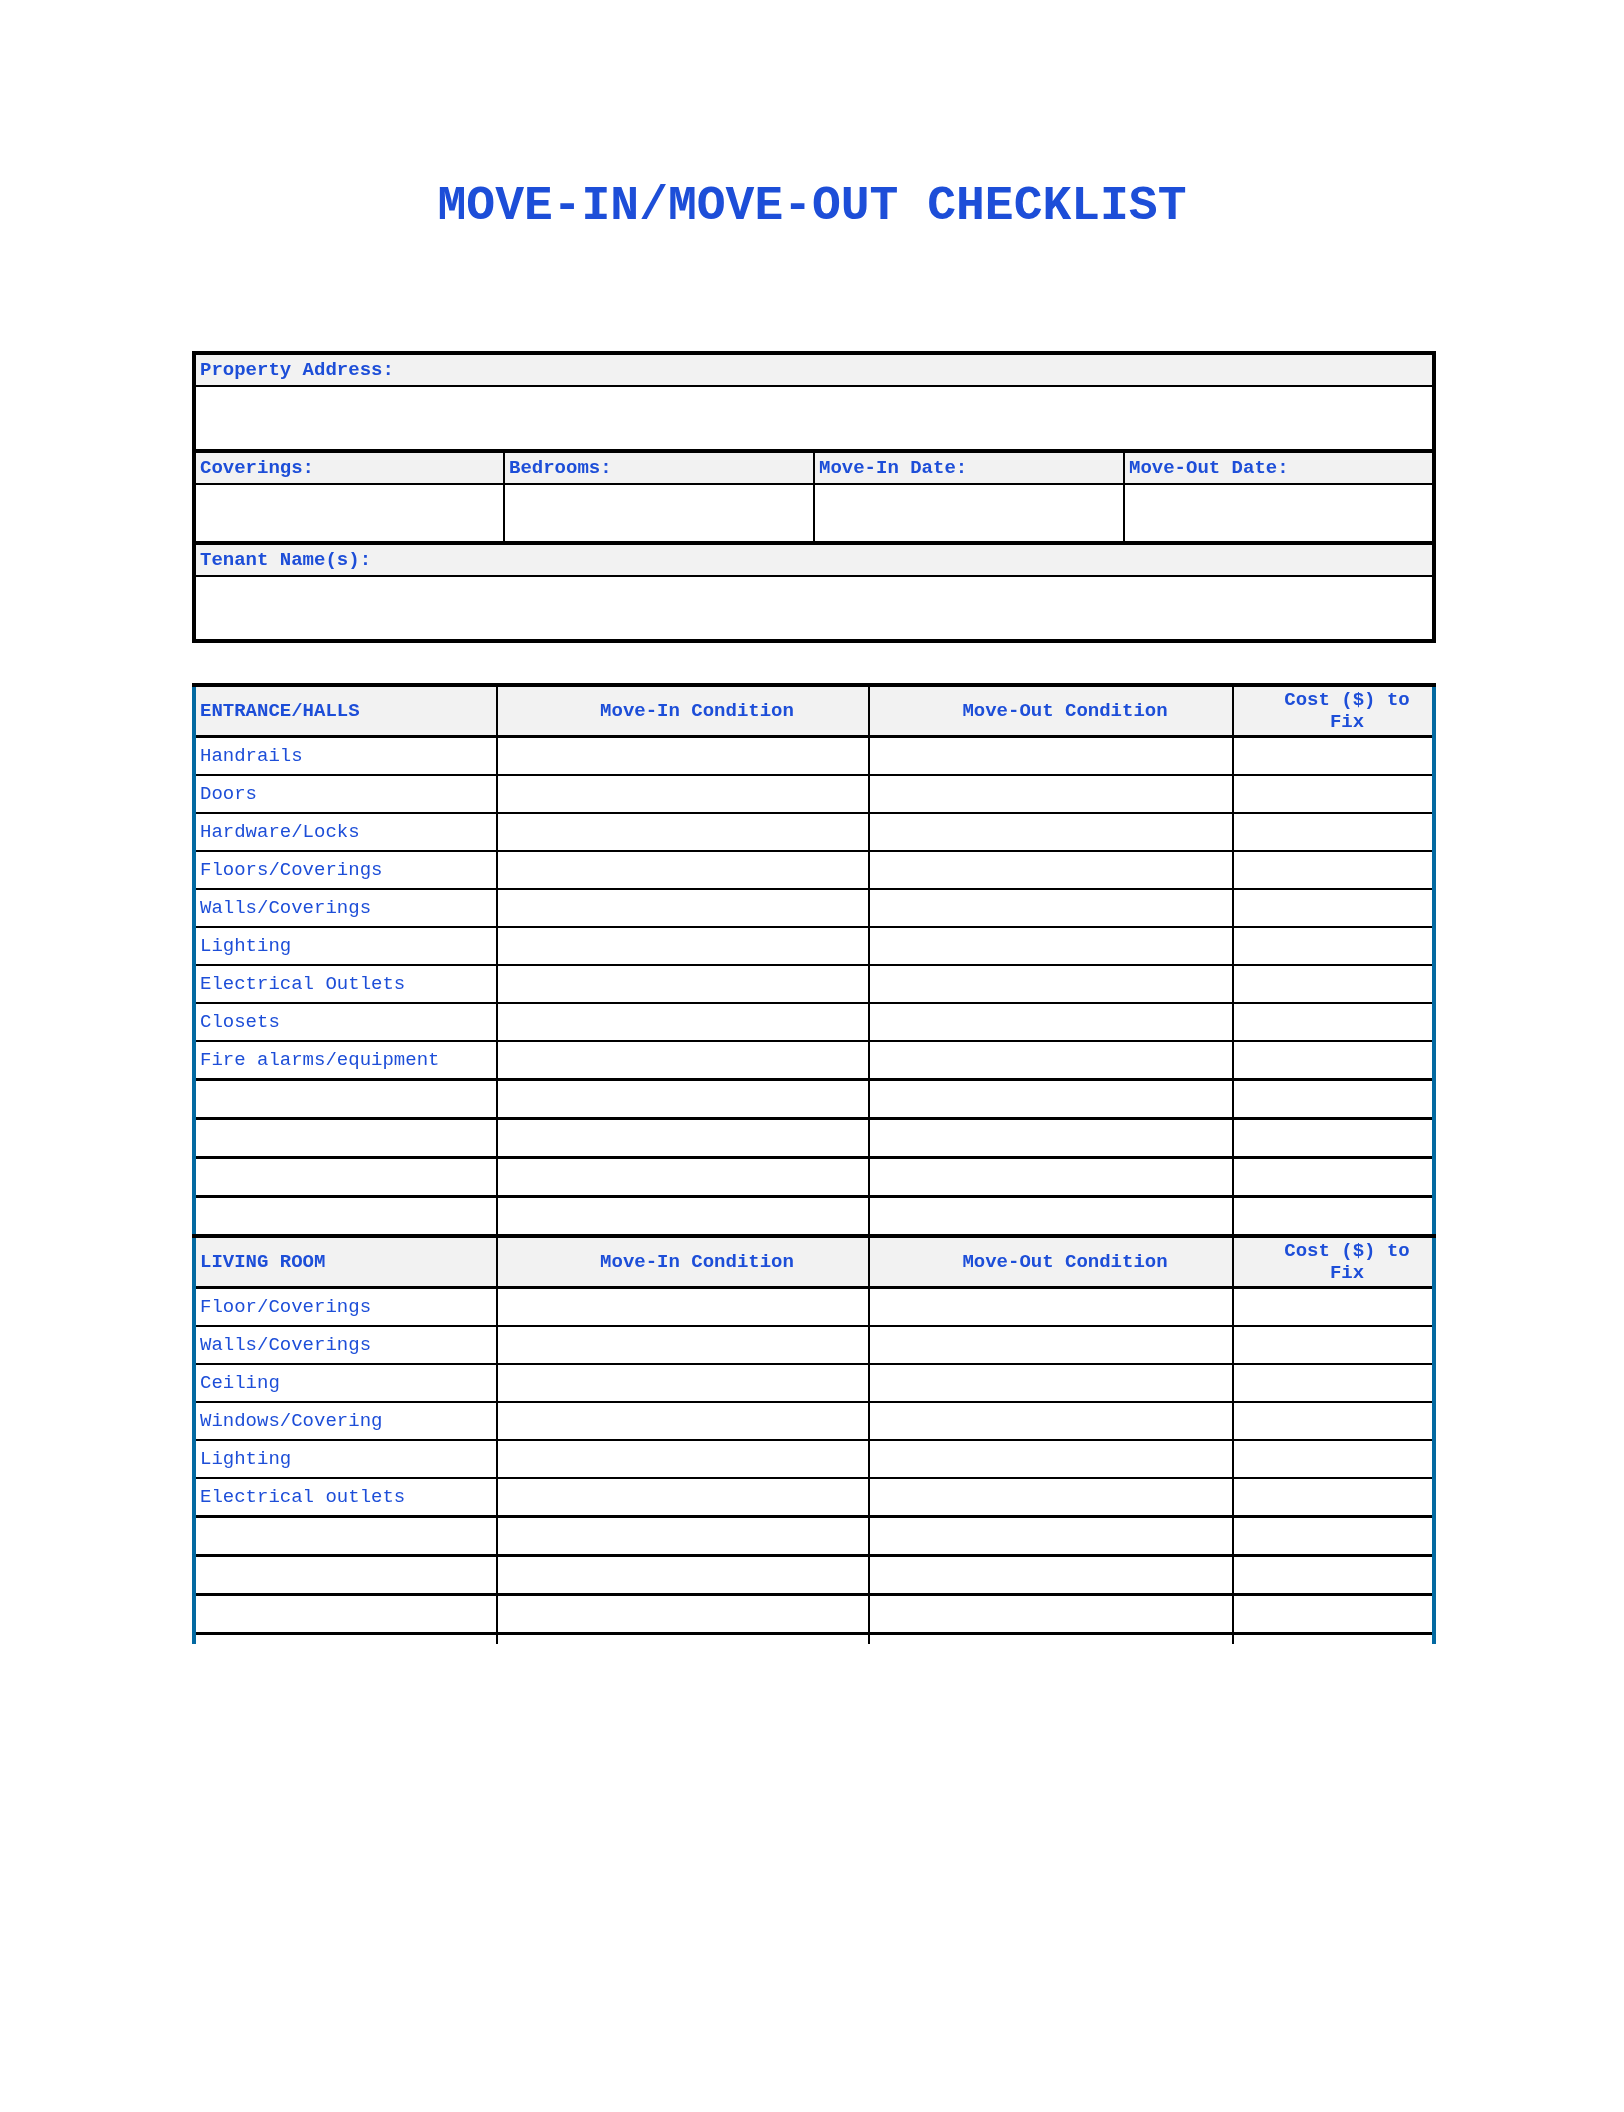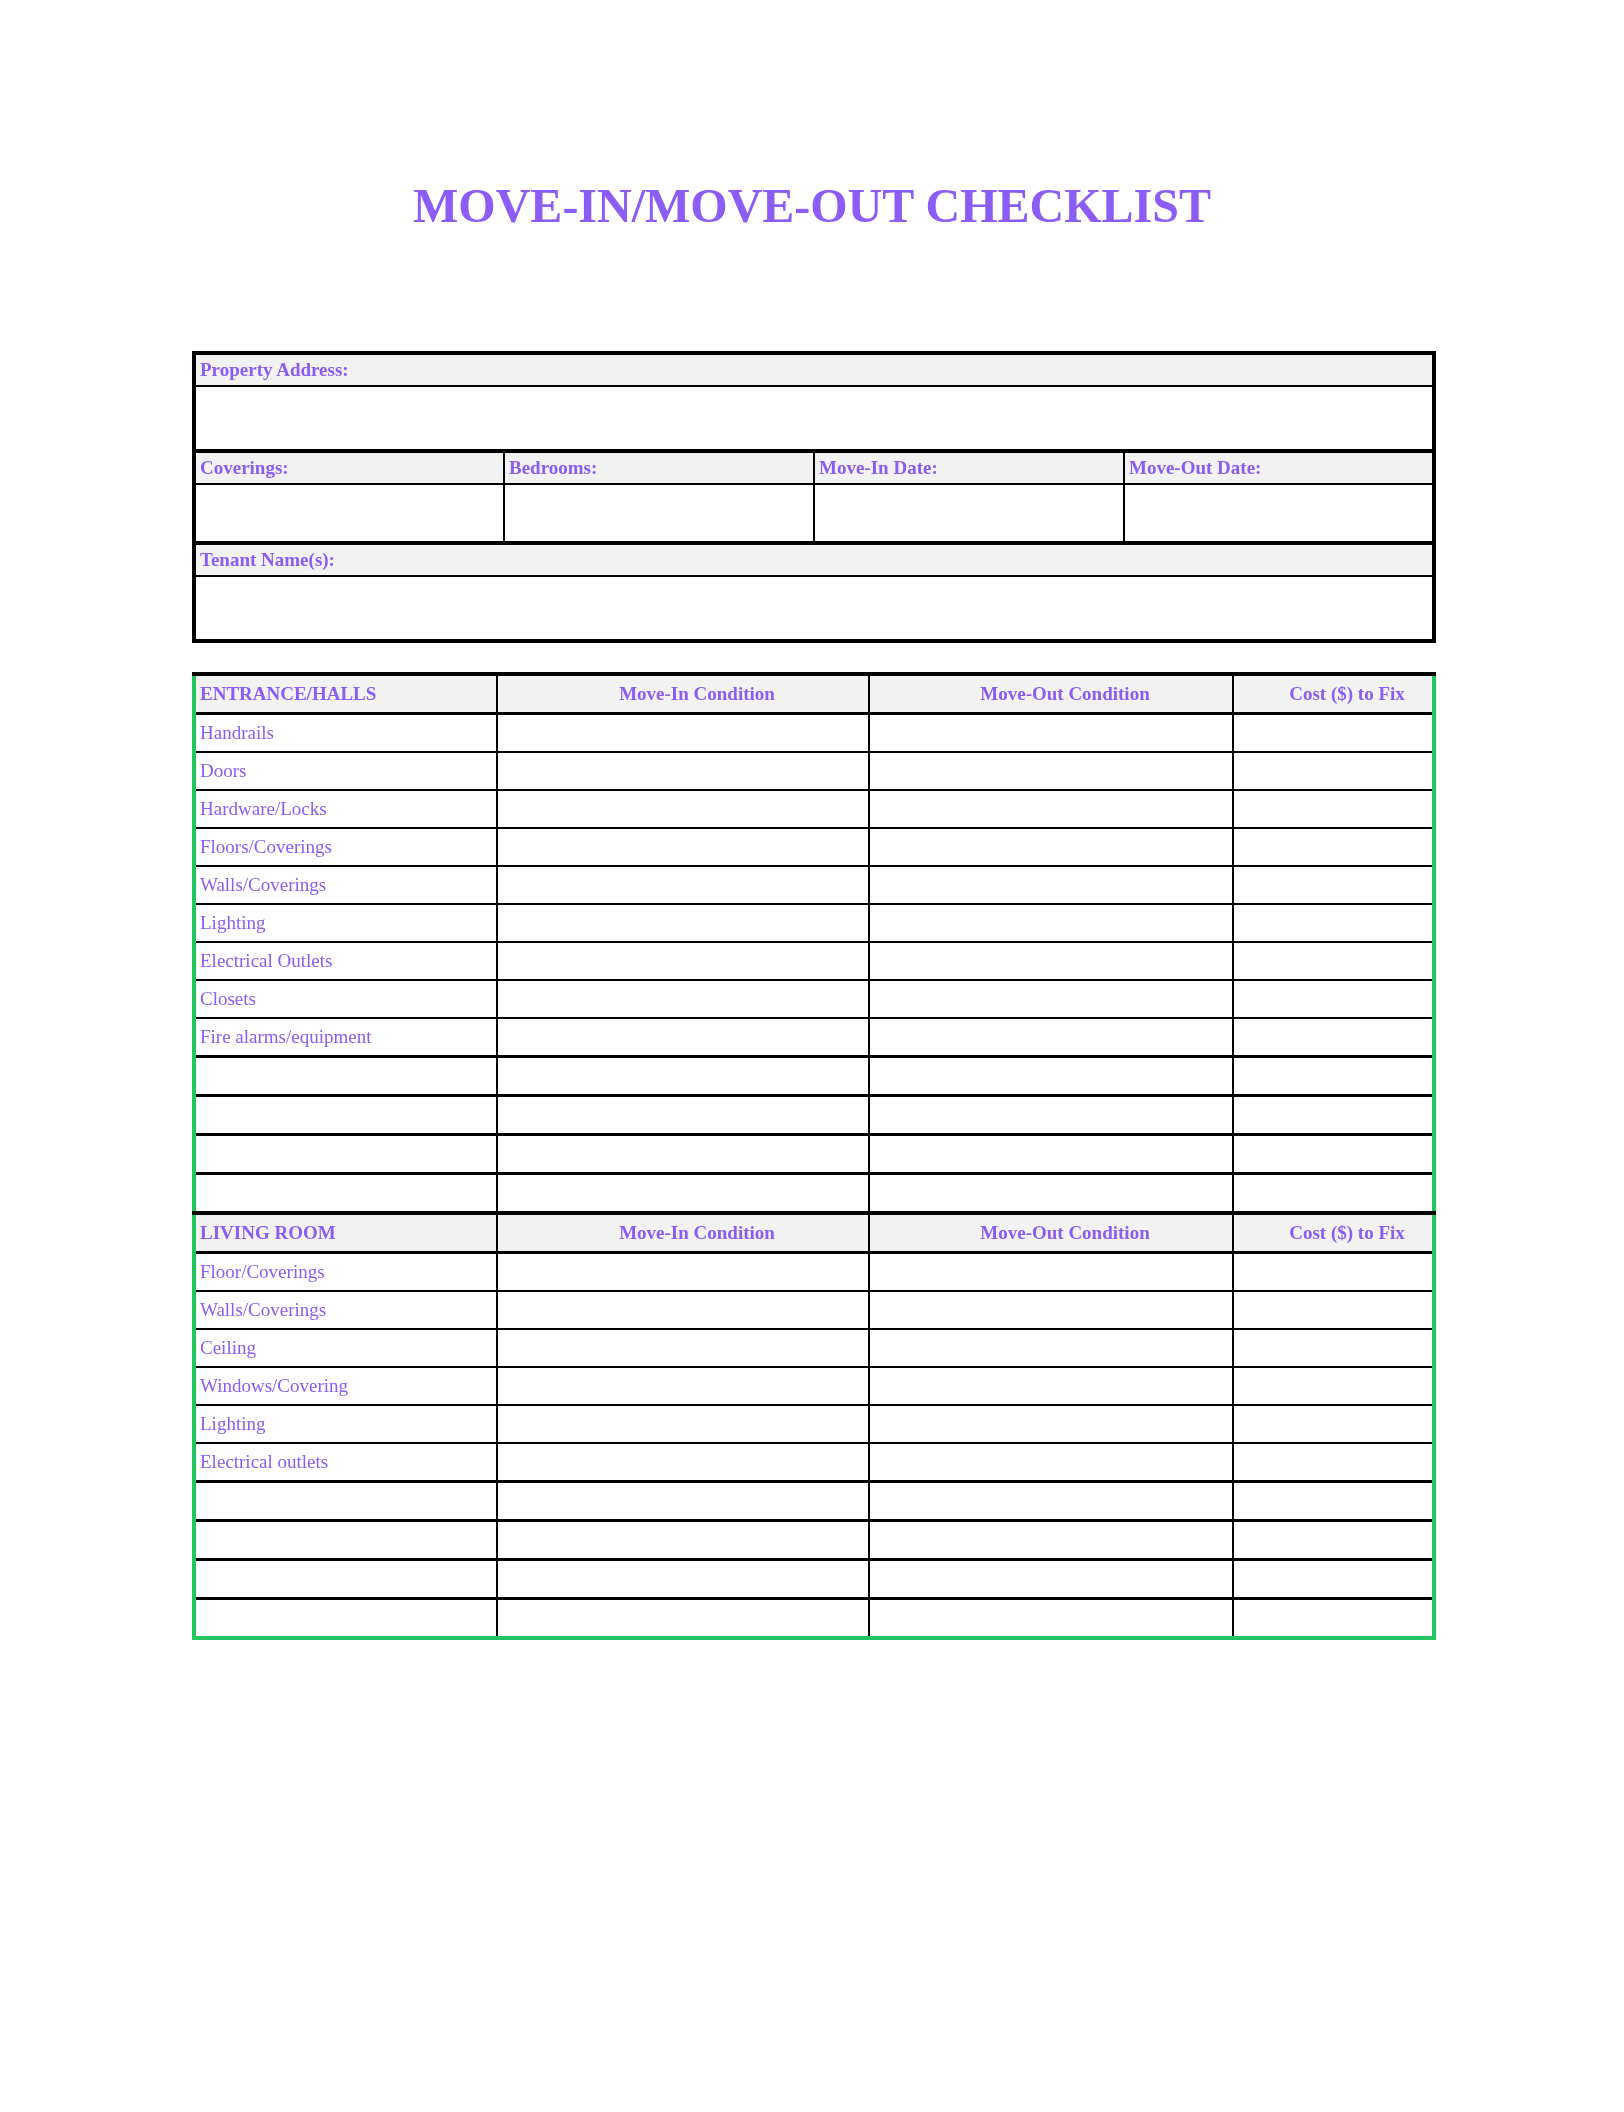--- a/index.html
+++ b/index.html
@@ -1,22 +1,22 @@
 <!DOCTYPE html>
 <html><head>
 <meta charset="utf-8">
 <style>
   html,body{margin:0;padding:0;background:#fff;}
   .page{
     position:relative;
     width:1624px;
     height:1644px;
     background:#ffffff;
-    font-family:Liberation Serif, serif;
-    color:#8b5cf6;
+    font-family:Liberation Mono, monospace;
+    color:#1d4ed8;
     overflow:hidden;
   }
   .title{
     position:absolute;
     top:182px;
     left:0;
     width:100%;
     margin:0;
     text-align:center;
     font-size:48px;
@@ -51,21 +51,21 @@
   }
   .info-table td{
     border:2px solid #000;
     font-size:19px;
     padding:2px 4px;
     vertical-align:top;
   }
   .info-table td.tall{height:58px;}
   .info-table td.mid{height:52px;}
   
-  .checklist-table{border:4px solid #22c55e;margin-top:29px;}
+  .checklist-table{border:4px solid #0369a1;margin-top:40px;}
   .checklist-table th{
     background:#f2f2f2;
     border:2px solid #000;
     border-top:4px solid #000;
     border-bottom:3px solid #000;
     font-size:19px;
     font-weight:bold;
     height:32px;
     padding:2px 4px;
     vertical-align:middle;

